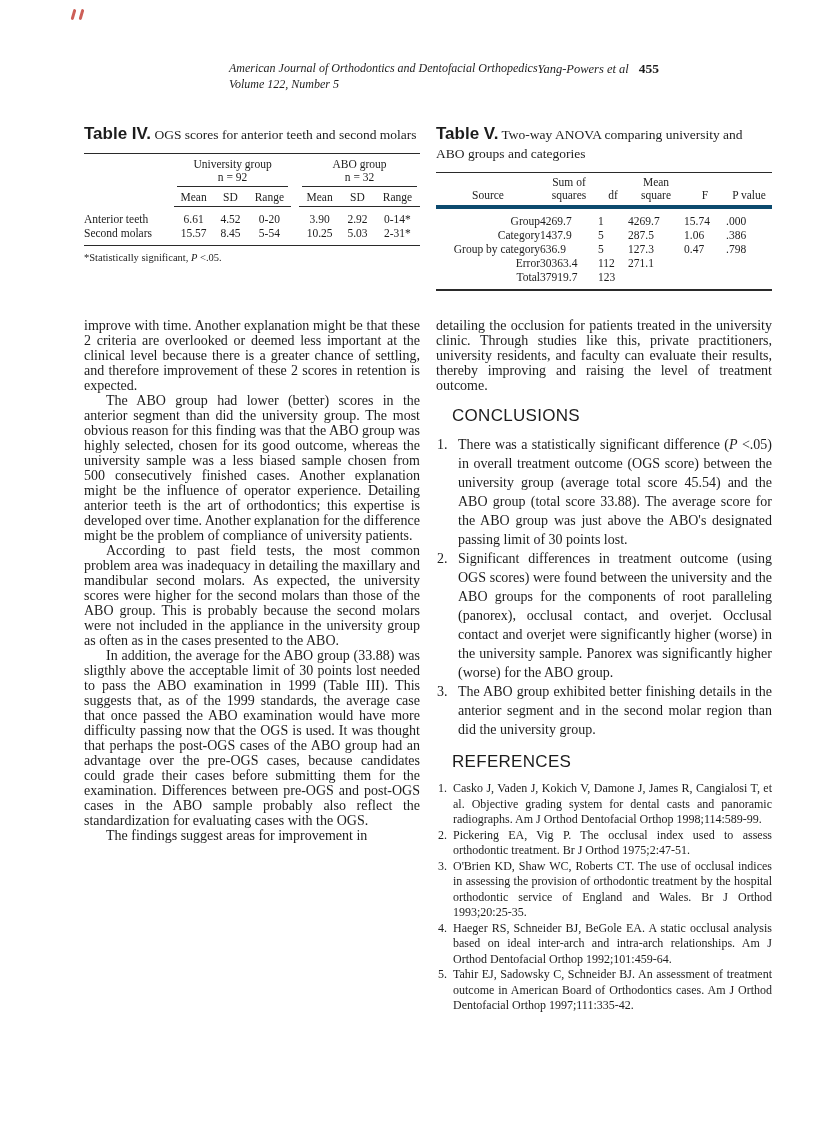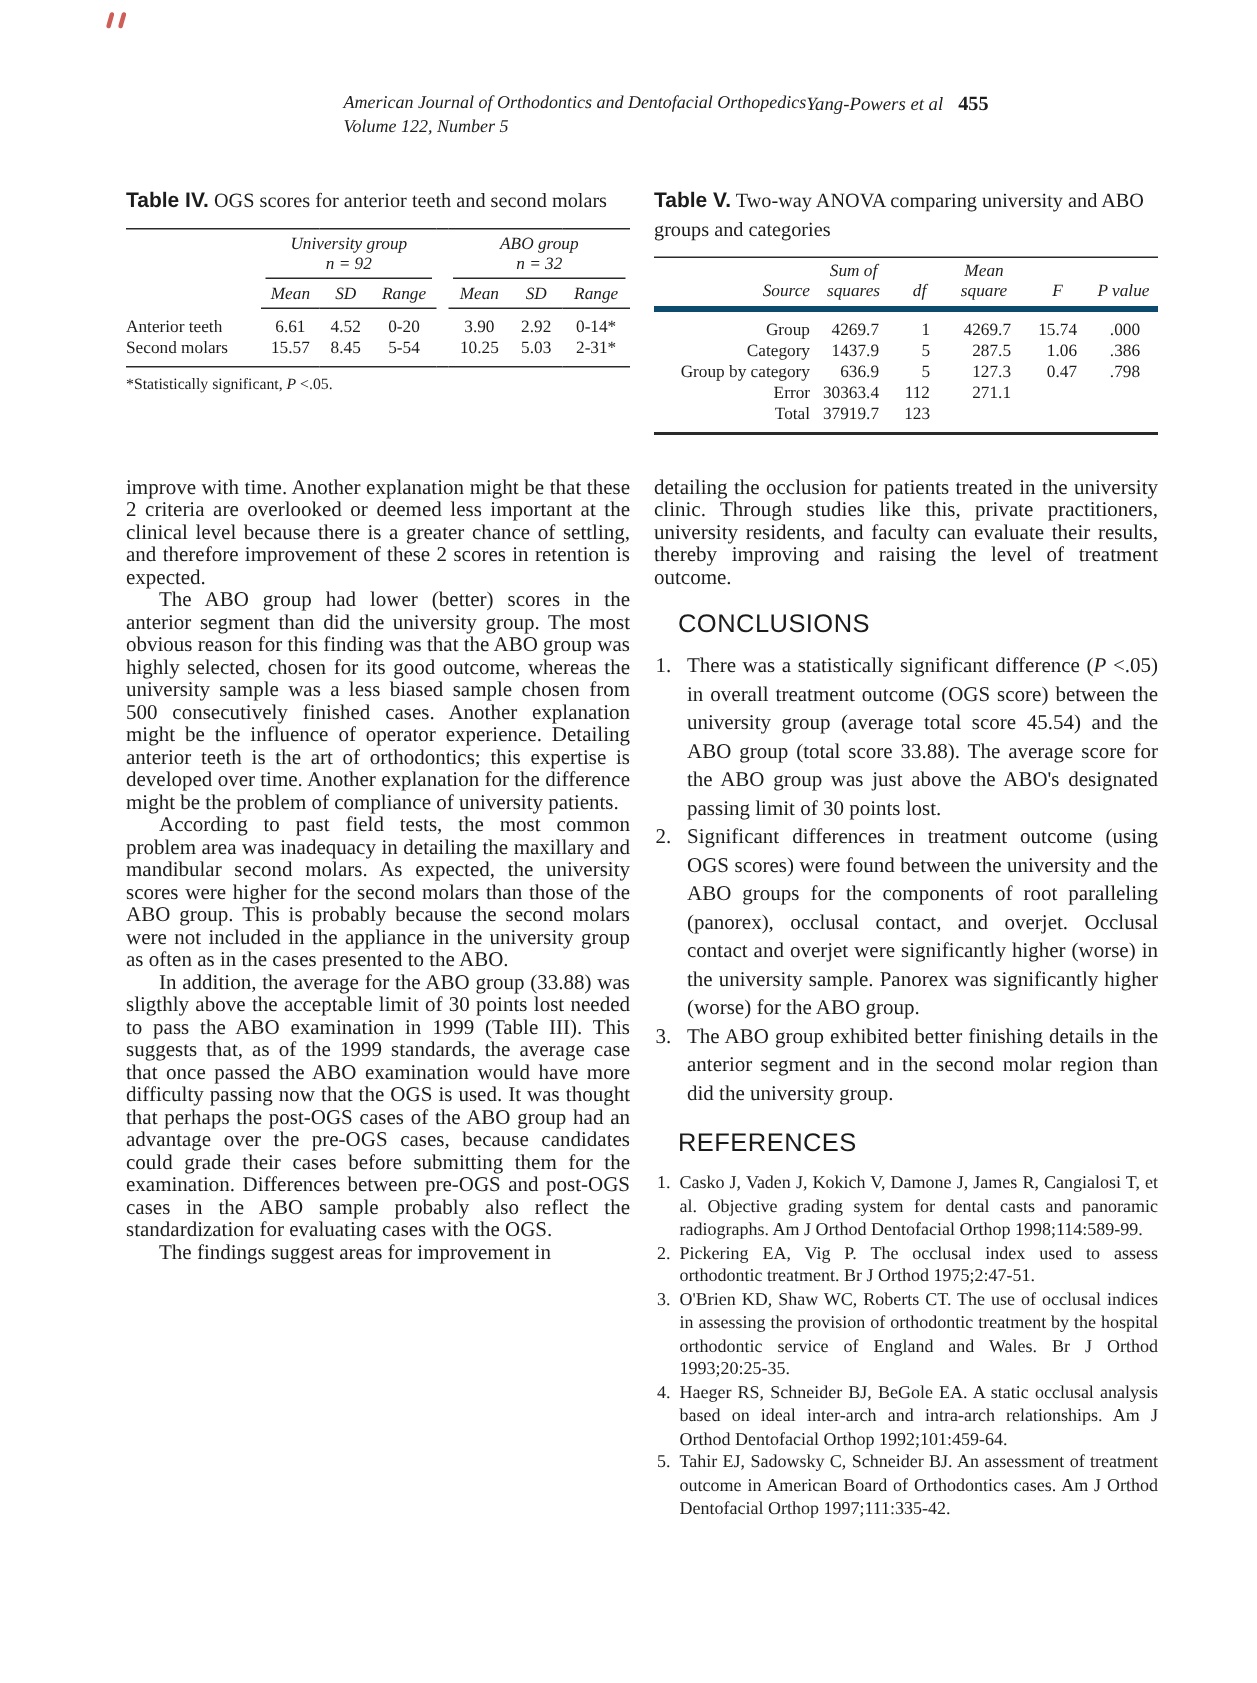--- a/index.html
+++ b/index.html
@@ -25,41 +25,41 @@
   .runhead .left { font-style:italic; font-size:12px; line-height:16px; }
   .runhead .right { font-size:12.5px; white-space:nowrap; padding-top:1px; }
   .runhead .authors { font-style:italic; }
   .runhead .pageno { font-weight:bold; margin-left:10px; font-size:13.5px; }
 
   
   .tblblock { position:absolute; top:124px; width:336px; }
   .tblblock.t4 { left:84px; }
   .tblblock.t5 { left:436px; }
   .caption { font-size:13.5px; line-height:19px; margin:0 0 9px 0; }
-  .cap-label { font-family:"Liberation Sans", sans-serif; font-weight:700; font-size:14px; }
+  .cap-label { font-family:"Liberation Sans", sans-serif; font-weight:700; font-size:17px; }
 
   table { width:100%; border-collapse:collapse; table-layout:fixed; }
   .t4 table { border-top:1.5px solid #2a2a2a; border-bottom:1.5px solid #2a2a2a; }
   .t5 table { border-top:1.5px solid #2a2a2a; border-bottom:2px solid #2a2a2a; }
   th, td { font-weight:normal; font-size:11.5px; padding:1px 0; vertical-align:bottom; }
-  th { font-style:italic; }
+  th { }
 
   .t4 .spanner div { border-bottom:1px solid #2a2a2a; padding:3px 0 2px 0; margin:0 3px; text-align:center; line-height:13px; }
   .t4 .subhead th { border-bottom:1px solid #2a2a2a; text-align:center; padding:3px 0 3px 0; }
   .t4 .subhead th.empty, .t4 .spanner th.empty { border-bottom:none; }
   .t4 td.lbl { text-align:left; }
   .t4 td.val { text-align:center; }
   .t4 tr.firstdata td { padding-top:6px; }
   .t4 tr.lastdata td { padding-bottom:6px; }
   .footnote { font-size:10.5px; line-height:14px; margin-top:5px; }
 
   .t5 .hrow th { border-bottom:4px solid #0c4a6e; text-align:center; padding:3px 0 3px 0; line-height:13px; }
-  .t5 .hrow th.src { text-align:right;margin-left:44px; }
+  .t5 .hrow th.src { text-align:center;margin-left:44px; }
   .t5 td.src { text-align:right; }
-  .t5 td.num { text-align:right; }
+  .t5 td.num { text-align:left; }
   .t5 td.ss  { padding-right:12px; }
   .t5 td.df  { padding-right:8px; }
   .t5 td.ms  { padding-right:10px; }
   .t5 td.f   { padding-right:8px; }
   .t5 td.p   { padding-right:12px; }
   .t5 tr.firstdata td { padding-top:6px; }
   .t5 tr.lastdata td { padding-bottom:6px; }
 
   
   .bodycol { position:absolute; top:318px; width:336px; }

